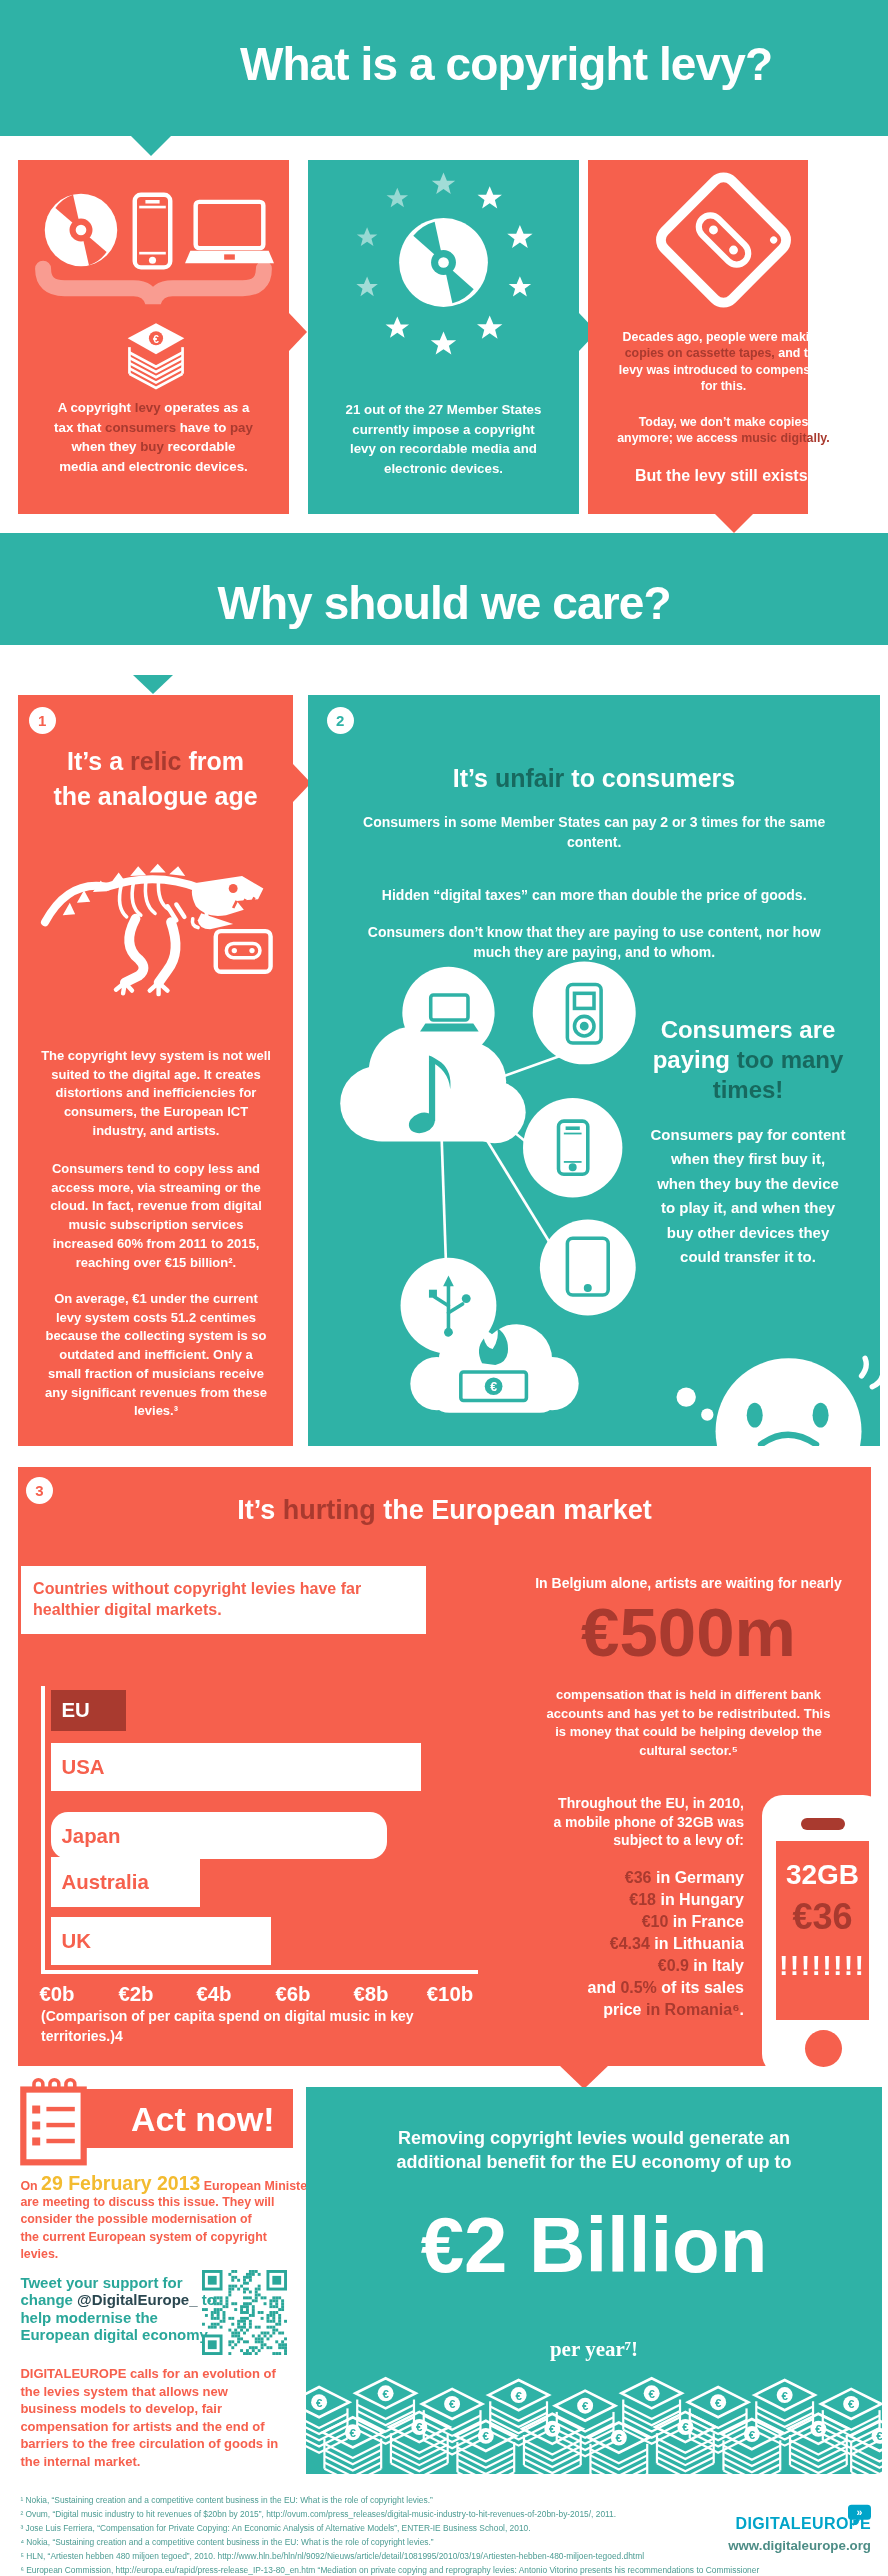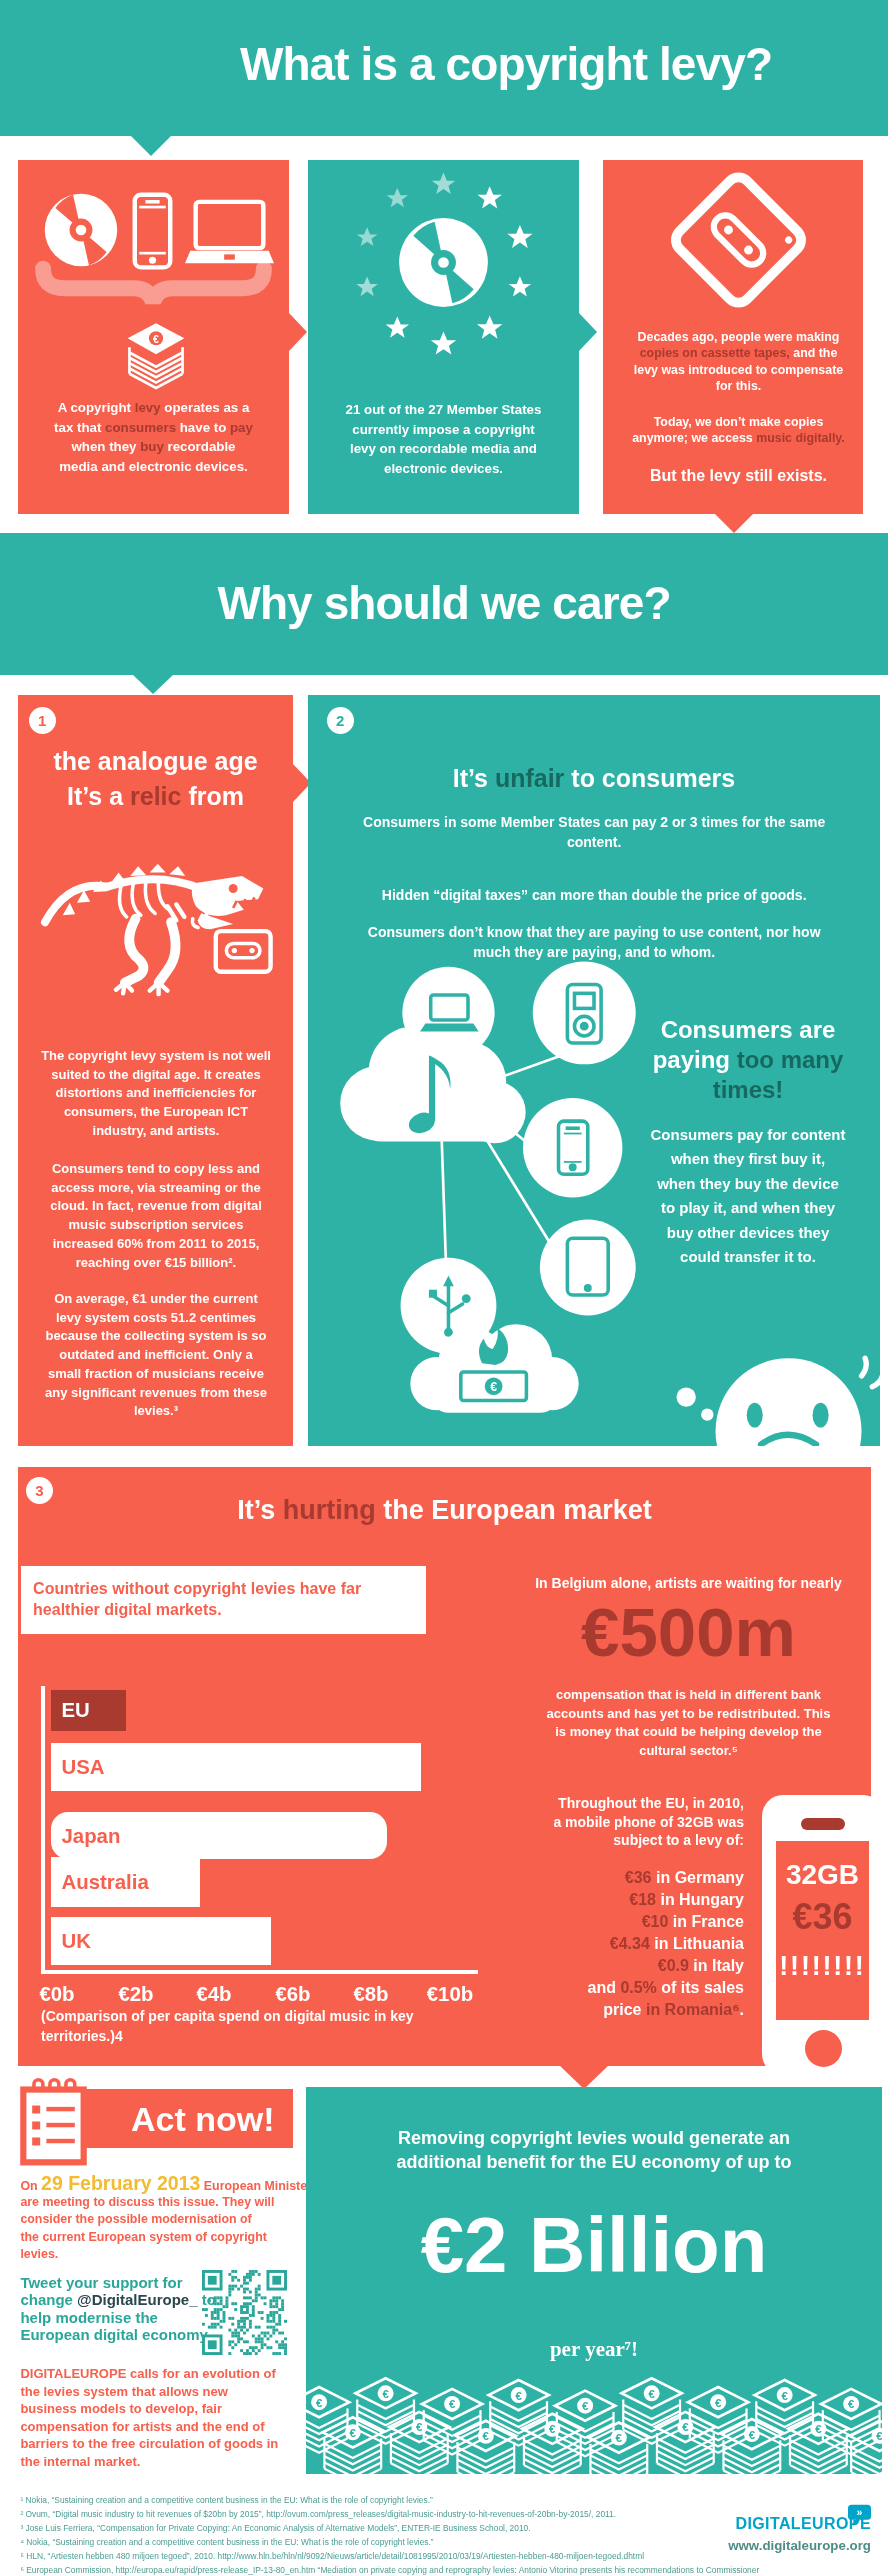--- a/index.html
+++ b/index.html
@@ -109,21 +109,21 @@
     </svg>
     <div class="abs white ctr" style="left:7px;top:240px;width:257px;font-size:13.3px;line-height:19.5px;">
         <div class="tl">21 out of the 27 Member States</div>
         <div class="tl">currently impose a copyright</div>
         <div class="tl">levy on recordable media and</div>
         <div class="tl">electronic devices.</div>
       </div>
   </div>
   <div class="abs tail-right" style="left:579px;top:313px;border-left:18px solid #2fb2a6;"></div>
 
-  <div class="abs coral-bg" style="left:603px;top:160px;width:220px;height:354px;padding-left:40px;">
+  <div class="abs coral-bg" style="left:588px;top:160px;width:220px;height:354px;">
     <svg class="abs" style="left:69px;top:9px;" width="133" height="142" viewBox="-75 -80 150 160">
       <g transform="rotate(45)">
         <rect x="-54" y="-54" width="108" height="108" rx="14" fill="none" stroke="#fff" stroke-width="11"></rect>
         <rect x="-34" y="-13" width="68" height="26" rx="13" fill="none" stroke="#fff" stroke-width="7"></rect>
         <circle cx="-16" cy="0" r="5" fill="#fff"></circle>
         <circle cx="16" cy="0" r="5" fill="#fff"></circle>
         <circle cx="40" cy="-40" r="4" fill="#fff"></circle>
       </g>
     </svg>
     <div class="abs white ctr" style="left:7px;top:169px;width:257px;font-size:12.4px;line-height:16.4px;">
@@ -133,30 +133,30 @@
         <div class="tl"><span>for this.</span></div>
       </div>
     <div class="abs white ctr" style="left:7px;top:254px;width:257px;font-size:12.4px;line-height:16.4px;">
         <div class="tl"><span>Today, we don’t make copies</span></div>
         <div class="tl"><span>anymore; we access </span><span class="hl">music digitally.</span></div>
       </div>
     <div class="abs white ctr tl" style="left:7px;top:307px;width:257px;font-size:16px;">But the levy still exists.</div>
   </div>
   <div class="abs tail-down" style="left:714px;top:513px;border-top:20.4px solid #f6604d;"></div>
 
-  <div class="abs teal-bg" style="left:0;top:533px;width:888px;height:142px;">
+  <div class="abs teal-bg" style="left:0;top:533px;width:888px;height:112px;">
     <div class="abs banner-title" style="top:43px;left:0;">Why should we care?</div>
   </div>
   <div class="abs tail-down" style="left:133px;top:675px;border-top:19.5px solid #2fb2a6;"></div>
 
   <div class="abs coral-bg" style="left:18px;top:695px;width:275px;height:751px;">
     <div class="abs badge coral-t" style="left:10.7px;top:11.5px;">1</div>
     <div class="abs white ctr" style="left:0;top:49px;width:275px;font-size:25px;line-height:35px;">
+        <div class="tl"><span>It’s a </span><span class="hl">relic</span><span> from</span></div>
         <div class="tl"><span>the analogue age</span></div>
-        <div class="tl"><span>It’s a </span><span class="hl">relic</span><span> from</span></div>
       </div>
     <svg class="abs" style="left:18px;top:142px;" width="231" height="182" viewBox="0 0 260 205">
       <g fill="none" stroke="#fff" stroke-linecap="round">
         <path d="M10,96 Q36,48 80,56" stroke-width="9"></path>
         <path d="M80,56 Q135,38 185,58" stroke-width="9"></path>
         <g stroke-width="4">
           <path d="M96,54 q-6,26 6,36"></path>
             <path d="M110,50 q-6,28 8,38"></path>
           <path d="M124,48 q-4,28 10,38"></path>
             <path d="M138,48 q-2,26 12,34"></path>

